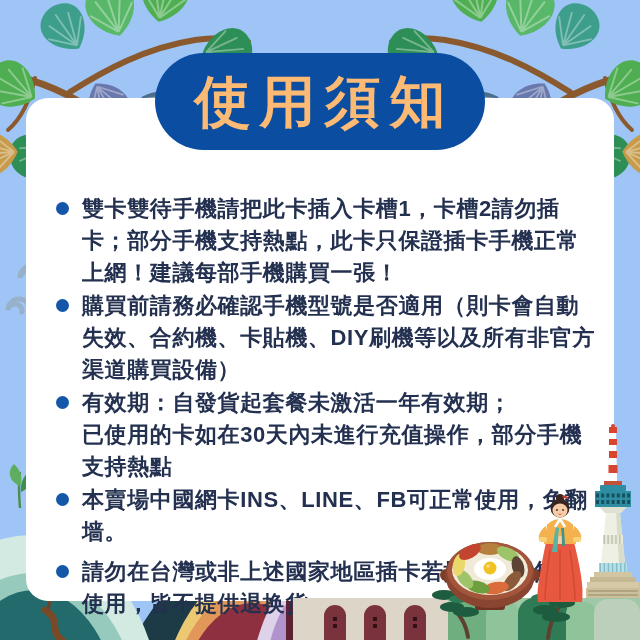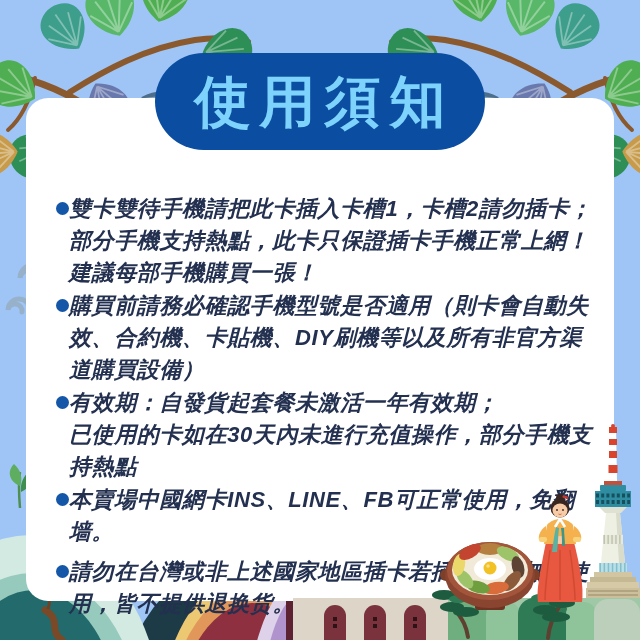--- a/index.html
+++ b/index.html
@@ -23,30 +23,30 @@
   .card{
     position:absolute;left:26px;top:98px;width:588px;height:503px;
     background:var(--card,#fff);border-radius:22px;z-index:2;
   }
   .badge{
     position:absolute;left:155px;top:53px;width:330px;height:97px;
     background:var(--badge_blue,#0B4EA1);border-radius:49px;z-index:3;
     display:flex;align-items:center;justify-content:center;
   }
   .badge-title{
-    color:#7dd3fc;font-size:56px;font-weight:800;letter-spacing:9px;
+    color:#fdba74;font-size:56px;font-weight:800;letter-spacing:9px;
     text-indent:9px;line-height:1;
   }
   .notice-list{
     position:absolute;left:26px;top:98px;width:588px;z-index:3;
     box-sizing:border-box;padding:95px 14px 0 30px;
     display:flex;flex-direction:column;gap:1px;
     list-style:none;margin:0;
   }
-  .notice-item{display:flex;font-style:italic;}
+  .notice-item{display:flex;gap:13px;}
   .notice-item.last{margin-top:7px;}
   .dot{
     flex:0 0 13px;width:13px;height:13px;border-radius:50%;
     background:var(--bullet,#1456A8);margin-top:9px;
   }
   .notice-text{
     color:var(--text,#23304F);font-size:22px;font-weight:700;
     line-height:32px;letter-spacing:.6px;white-space:pre-line;
   }
 </style>

